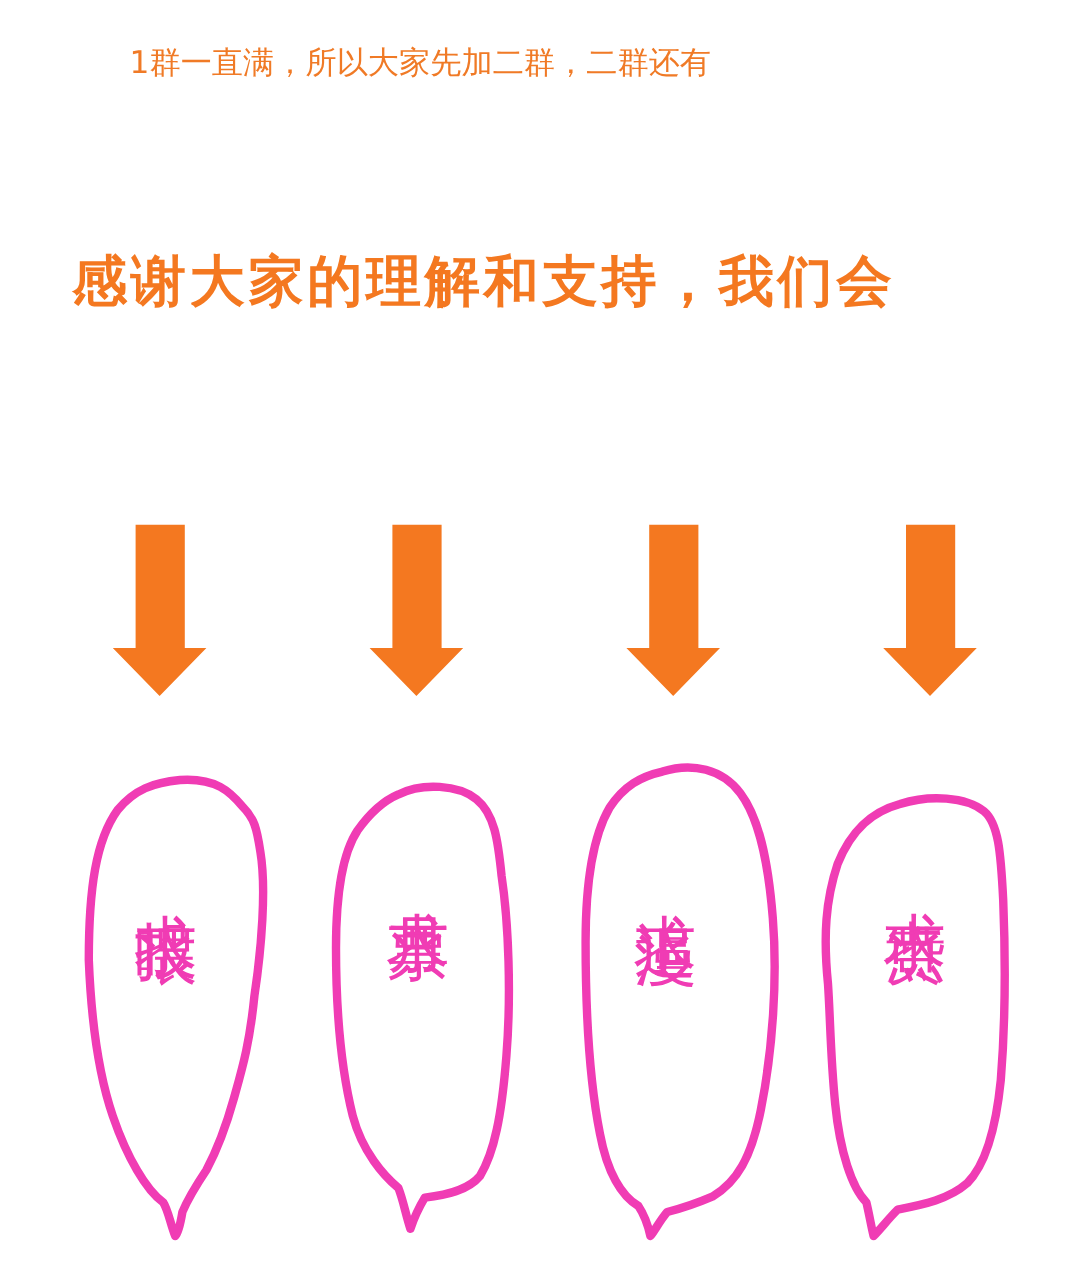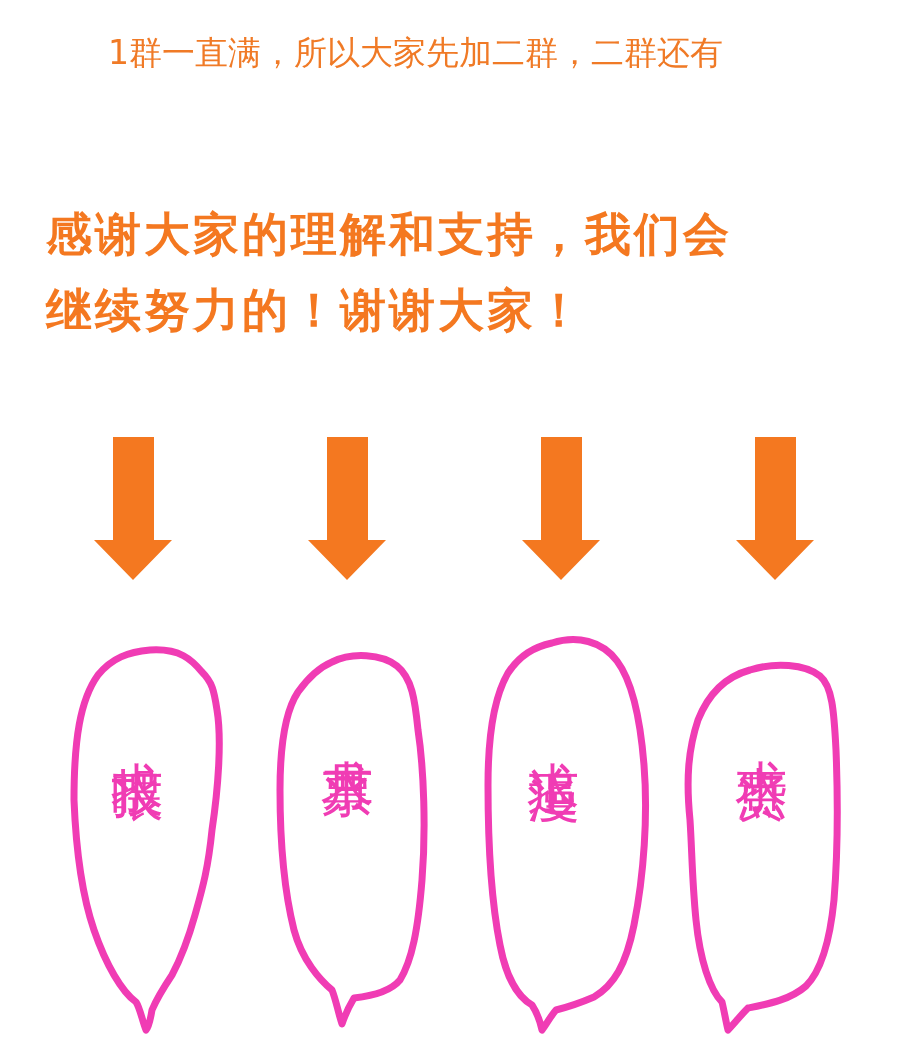--- a/index.html
+++ b/index.html
@@ -1,24 +1,24 @@
 <!DOCTYPE html>
 <html><head>
   <meta charset="utf-8">
   <style>
     html, body { margin: 0; padding: 0; background: #ffffff; }
     body { width: 900px; height: 1054px; position: relative; overflow: hidden; font-family: "DejaVu Sans", sans-serif; }
     .notice {
       position: absolute; left: 108px; top: 30px; width: 700px;
-      font-size: 33px; line-height: 46px; color: #f07a26; letter-spacing: 0px;
+      font-size: 26px; line-height: 46px; color: #f07a26; letter-spacing: 0px;
       font-family: "DejaVu Sans", sans-serif;
     }
     .notice .line2 { display: block; padding-left: 14px; }
     .thanks {
-      position: absolute; left: 46px; top: 196px; width: 820px;
+      position: absolute; left: 60px; top: 196px; width: 820px;
       font-size: 46px; line-height: 76px; color: #f47820; font-weight: bold;
       letter-spacing: 3px; font-family: "DejaVu Sans", sans-serif;
     }
     .thanks span { display: block; }
     .arrow { position: absolute; top: 437px; width: 80px; height: 145px; }
     .bubble { position: absolute; }
     .bubble svg { position: absolute; left: 0; top: 0; }
     .bubble-text {
       position: absolute; color: #f03cb4; font-size: 52px; line-height: 64px;
       writing-mode: vertical-rl; text-orientation: upright; letter-spacing: 6px;
@@ -27,21 +27,20 @@
   </style>
 </head>
 <body>
 
 <div class="notice">
   <span>1群一直满，所以大家先加二群，二群还有</span>
 </div>
 
 <div class="thanks">
   <span>感谢大家的理解和支持，我们会</span>
-  <span>继续努力的！谢谢大家！</span>
 </div>
 
 <svg class="arrow" style="left:93px" viewBox="0 0 80 145">
   <polygon points="20,0 61,0 61,103 79,103 40,143 1,103 20,103" fill="#f47820"></polygon>
 </svg>
 <svg class="arrow" style="left:307px" viewBox="0 0 80 145">
   <polygon points="20,0 61,0 61,103 79,103 40,143 1,103 20,103" fill="#f47820"></polygon>
 </svg>
 <svg class="arrow" style="left:521px" viewBox="0 0 80 145">
   <polygon points="20,0 61,0 61,103 79,103 40,143 1,103 20,103" fill="#f47820"></polygon>

